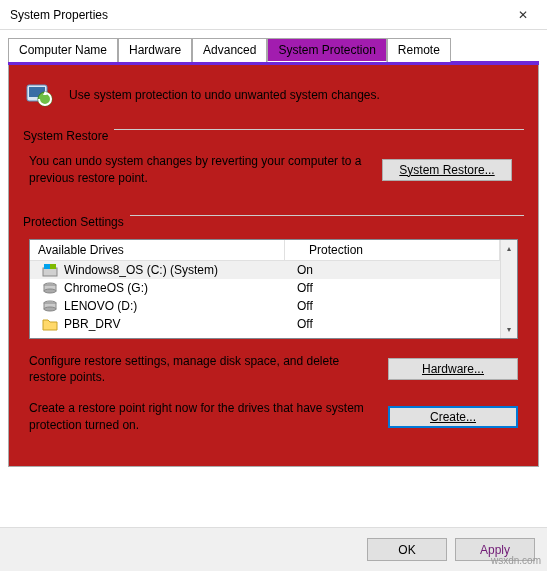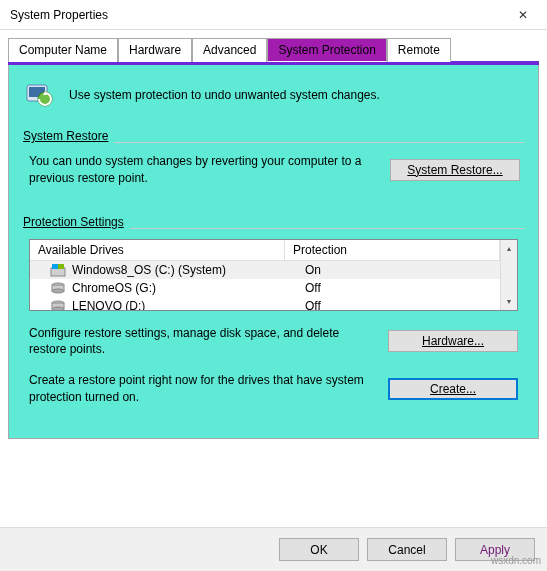--- a/index.html
+++ b/index.html
@@ -6,38 +6,38 @@
     body { margin: 0; padding: 0; width: 547px; height: 571px; background: #fff; color: #000; }
     .window { width: 547px; height: 571px; background: #fff; display: flex; flex-direction: column; }
     .titlebar { display: flex; align-items: center; justify-content: space-between; height: 30px; padding: 0 4px 0 10px; border-bottom: 1px solid #ddd; gap: 16px; }
     .title { font-size: 12px; }
     .close-btn { width: 40px; height: 28px; display: flex; align-items: center; justify-content: center; font-size: 14px; color: #333; cursor: default; }
     .tabs-area { padding: 8px 8px 0 8px; }
     .tabs { display: flex; border-bottom: 4px solid #6d28d9; position: relative; }
     .tab { padding: 4px 10px; border: 1px solid #aaa; border-bottom: none; background: #fff; margin-right: 0; margin-bottom: -1px; font-size: 12px; cursor: default; position: relative; }
     .tab.active { background: #a21caf; border-bottom: 1px solid #fff; z-index: 2; }
     .tab:not(.active) { background: #fff; }
-    .tab-content { border: 1px solid #aaa; border-top: none; padding: 14px 14px 18px 14px; background: #5eead4; }
+    .tab-content { border: 1px solid #aaa; border-top: none; padding: 14px 14px 18px 14px; background: #b91c1c; }
     .intro-row { display: flex; align-items: center; gap: 14px; margin-bottom: 18px; }
     .shield-icon { width: 32px; height: 32px; flex-shrink: 0; }
     .intro-text { font-size: 12px; }
-    .fieldset-header { display:flex; align-items:flex-end; gap:6px; margin-bottom:10px;text-decoration:underline; }
+    .fieldset-header { display:flex; align-items:flex-start; gap:6px; margin-bottom:10px; }
     .fieldset-header .hline { flex:1; height:1px; background:#ccc; }
-    .restore-row { display: flex; align-items: center; gap: 16px; margin: 6px 4px 18px 6px; }
+    .restore-row { display: flex; align-items: center; gap: 16px; margin: 6px 12px 18px 6px; }
     .restore-text { flex: 1; font-size: 12px; line-height: 1.4; }
     .btn { min-width: 130px; height: 22px; padding: 1px 12px; background: #e1e1e1; border: 1px solid #adadad; font-size: 12px; cursor: default; text-align: center; display: inline-flex; align-items: center; justify-content: center; text-decoration: underline; }
     .btn.primary-focus { border: 2px solid #0078d7; background: #e1e1e1; }
-    .drive-table { border: 1px solid #828790; background: #fff; margin: 4px 6px 14px 6px; height: 72px; display:flex; }
+    .drive-table { border: 1px solid #828790; background: #fff; margin: 4px 6px 14px 6px; height: 100px; display:flex; }
     .table-inner { flex:1; overflow:hidden; }
     .table-head { display: flex; border-bottom: 1px solid #e0e0e0; background: #fff; }
     .th { padding: 3px 8px; font-size: 12px; border-right: 1px solid #e0e0e0; }
     .th-drives { flex: 0 0 255px; }
-    .th-protection { flex: 1; }
+    .th-protection { flex: 1; margin-left: 16px; }
     .table-body { }
-    .tr { display: flex; padding: 1px 12px; align-items: center; }
+    .tr { display: flex; padding: 1px 4px; align-items: center; }
     .tr.selected { background: #f0f0f0; }
     .td-drives { flex: 0 0 255px; padding: 1px 8px; display:flex; align-items:center; gap:6px; white-space: nowrap; overflow:hidden; }
     .td-protection { flex: 1; padding: 1px 8px; }
     .drive-icon { width: 16px; height: 14px; flex-shrink:0; }
     .scrollbar { width: 17px; background: #f0f0f0; border-left: 1px solid #ddd; display:flex; flex-direction:column; }
     .scroll-arrow { height: 17px; display:flex; align-items:center; justify-content:center; font-size:8px; color:#555; }
     .scroll-track { flex:1; background:#f0f0f0; }
     .config-row { display: flex; align-items: center; gap: 11px; margin: 6px 6px 14px 6px; }
     .config-text { flex: 1; font-size: 12px; line-height: 1.4; }
     .dialog-footer { display:flex; justify-content:flex-end; gap:8px; padding: 10px 12px 10px 12px; background:#f0f0f0; border-top:1px solid #ddd; margin-top:auto; }
@@ -162,18 +162,17 @@
       <div class="config-row">
         <span class="config-text">Create a restore point right now for the drives that have system protection turned on.</span>
         <button class="btn primary-focus">Create...</button>
       </div>
 
     </div>
   </div>
 
   <div class="dialog-footer">
     <button class="footer-btn">OK</button>
-    <button class="footer-btn">Cancel</button>
     <button class="footer-btn disabled">Apply</button>
   </div>
 
   <span class="watermark">wsxdn.com</span>
 </div>
 
 </body></html>

